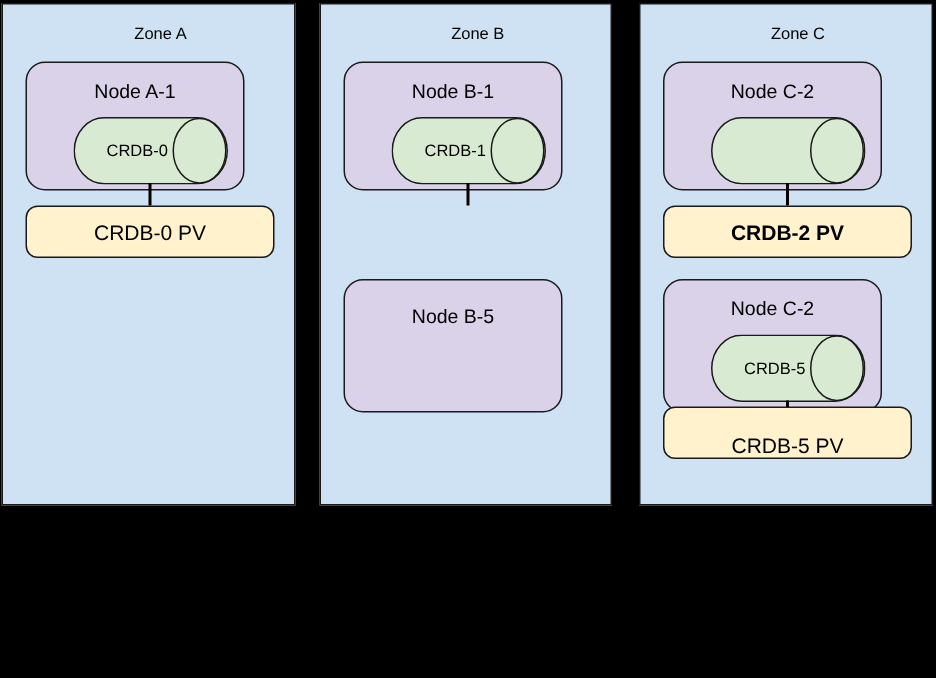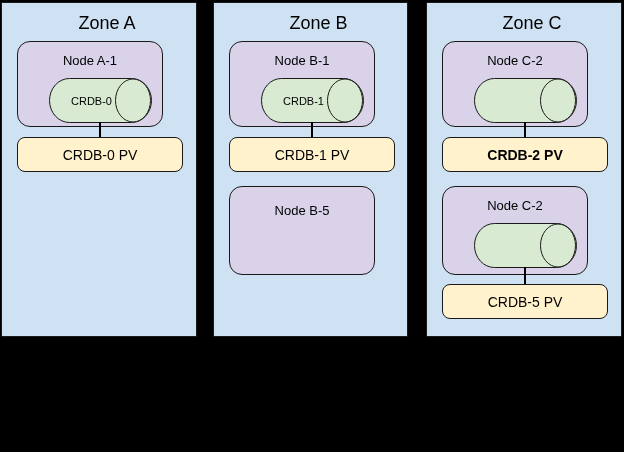--- a/index.html
+++ b/index.html
@@ -15,21 +15,21 @@
     position:absolute;
     top:2px; height:335px;
     background:#cfe2f3;
     border:1px solid #1a1a1a;
     box-sizing:border-box;
   }
   .zone-title {
     position:absolute;
     top:13px; left:0; right:0;
     text-align:center;
-    font-size:18px;
+    font-size:11px;
     line-height:14px;
     margin-left:16px;
   }
   .node {
     position:absolute;
     left:15px; width:146px; height:86px;
     background:#d9d2e9;
     border:1px solid #1a1a1a;
     border-radius:13px;
     box-sizing:border-box;
@@ -106,23 +106,20 @@
         <svg width="103" height="45" viewBox="0 0 103 45">
           <rect class="cyl-shape" x="0.5" y="0.5" width="102" height="44" rx="20" ry="22"></rect>
           <ellipse class="cyl-shape" cx="84" cy="22.5" rx="17.5" ry="21.5"></ellipse>
         </svg>
         <div class="cyl-label">CRDB-1</div>
       </div>
     </div>
 
     <div class="connector" style="top:119px; height:15px;"></div>
 
-    <div class="pv" style="top:134px;">
-      <span>CRDB-1 PV</span>
-    </div>
 
     <div class="node" style="top:183px; height:89px;">
       <div class="node-title" style="top:17px;">Node B-5</div>
     </div>
   </section>
 
   <section class="zone" style="left:426px; width:196px;">
     <div class="zone-title">Zone C</div>
 
     <div class="node" style="top:38px;">
@@ -141,23 +138,24 @@
       <span>CRDB-2 PV</span>
     </div>
 
     <div class="node" style="top:183px; height:89px;text-decoration:underline;">
       <div class="node-title">Node C-2</div>
       <div class="cylinder">
         <svg width="103" height="45" viewBox="0 0 103 45">
           <rect class="cyl-shape" x="0.5" y="0.5" width="102" height="44" rx="20" ry="22"></rect>
           <ellipse class="cyl-shape" cx="84" cy="22.5" rx="17.5" ry="21.5"></ellipse>
         </svg>
+        <div class="cyl-label">CRDB-5</div>
       </div>
     </div>
 
     <div class="connector" style="top:264px; height:17px;"></div>
 
-    <div class="pv" style="top:281px;">
+    <div class="pv" style="top:268px;align-items:flex-end;">
       <span>CRDB-5 PV</span>
     </div>
   </section>
 
 </div>
 
 </body></html>

